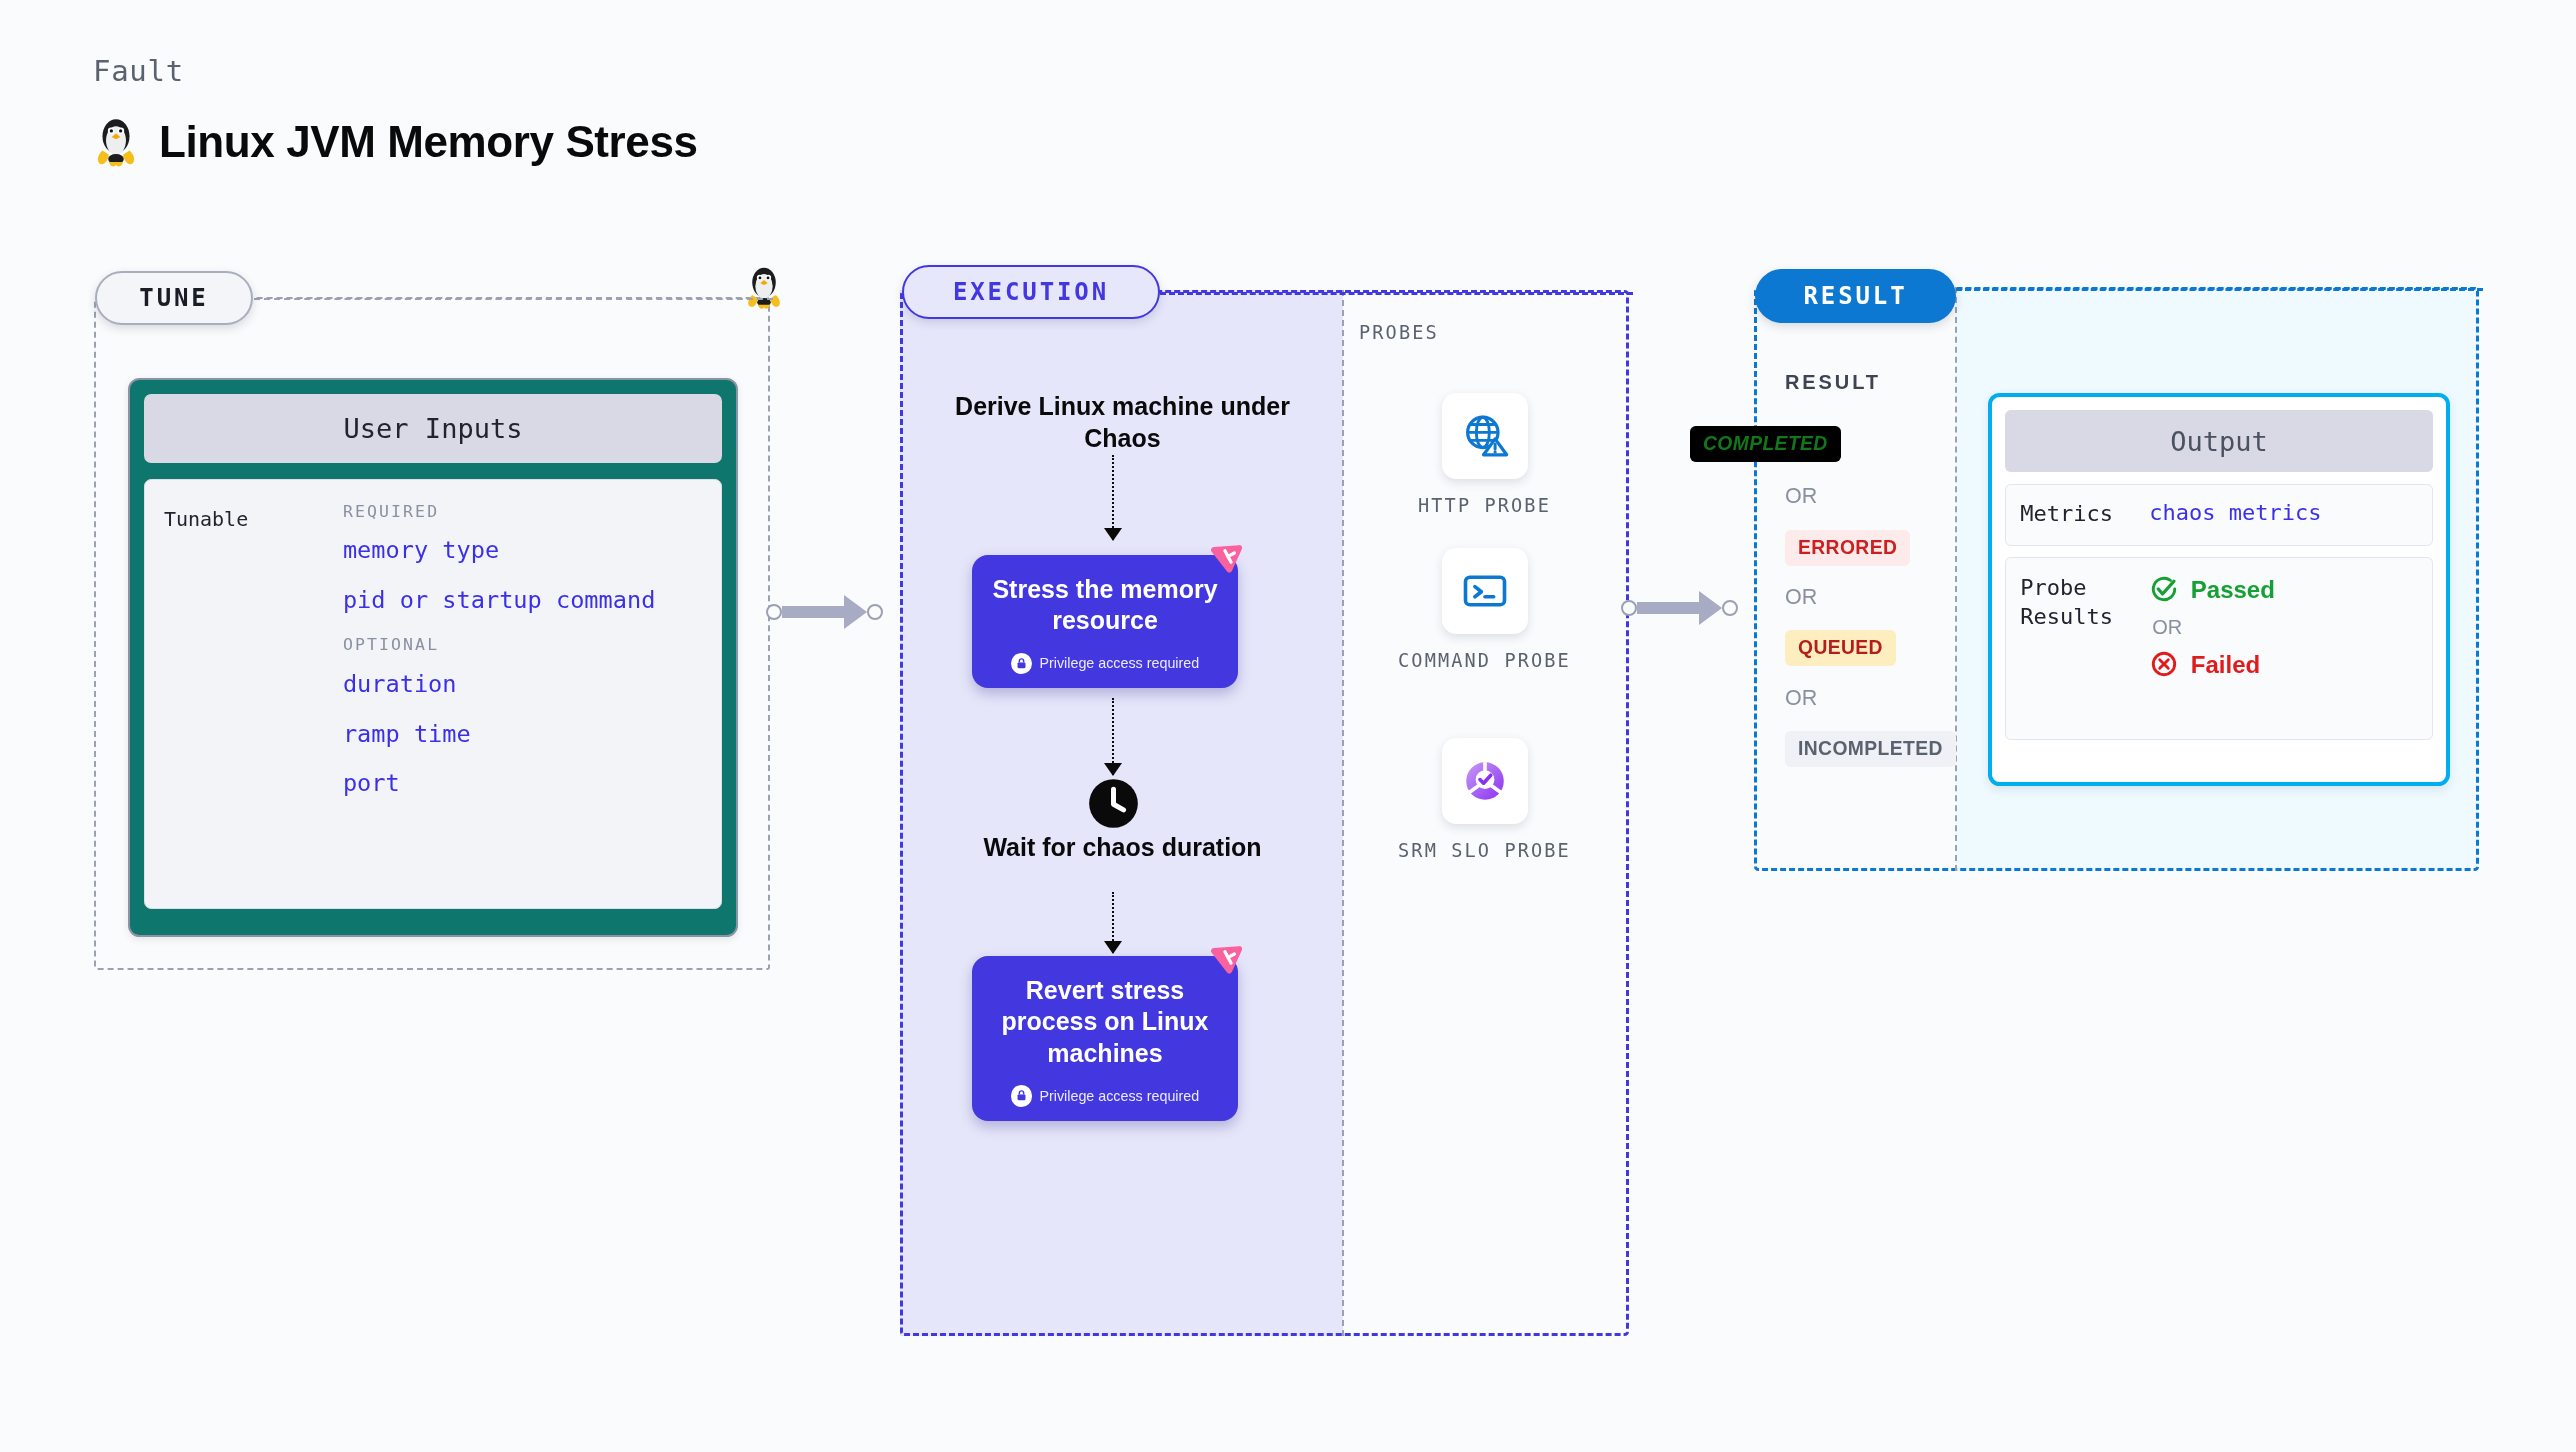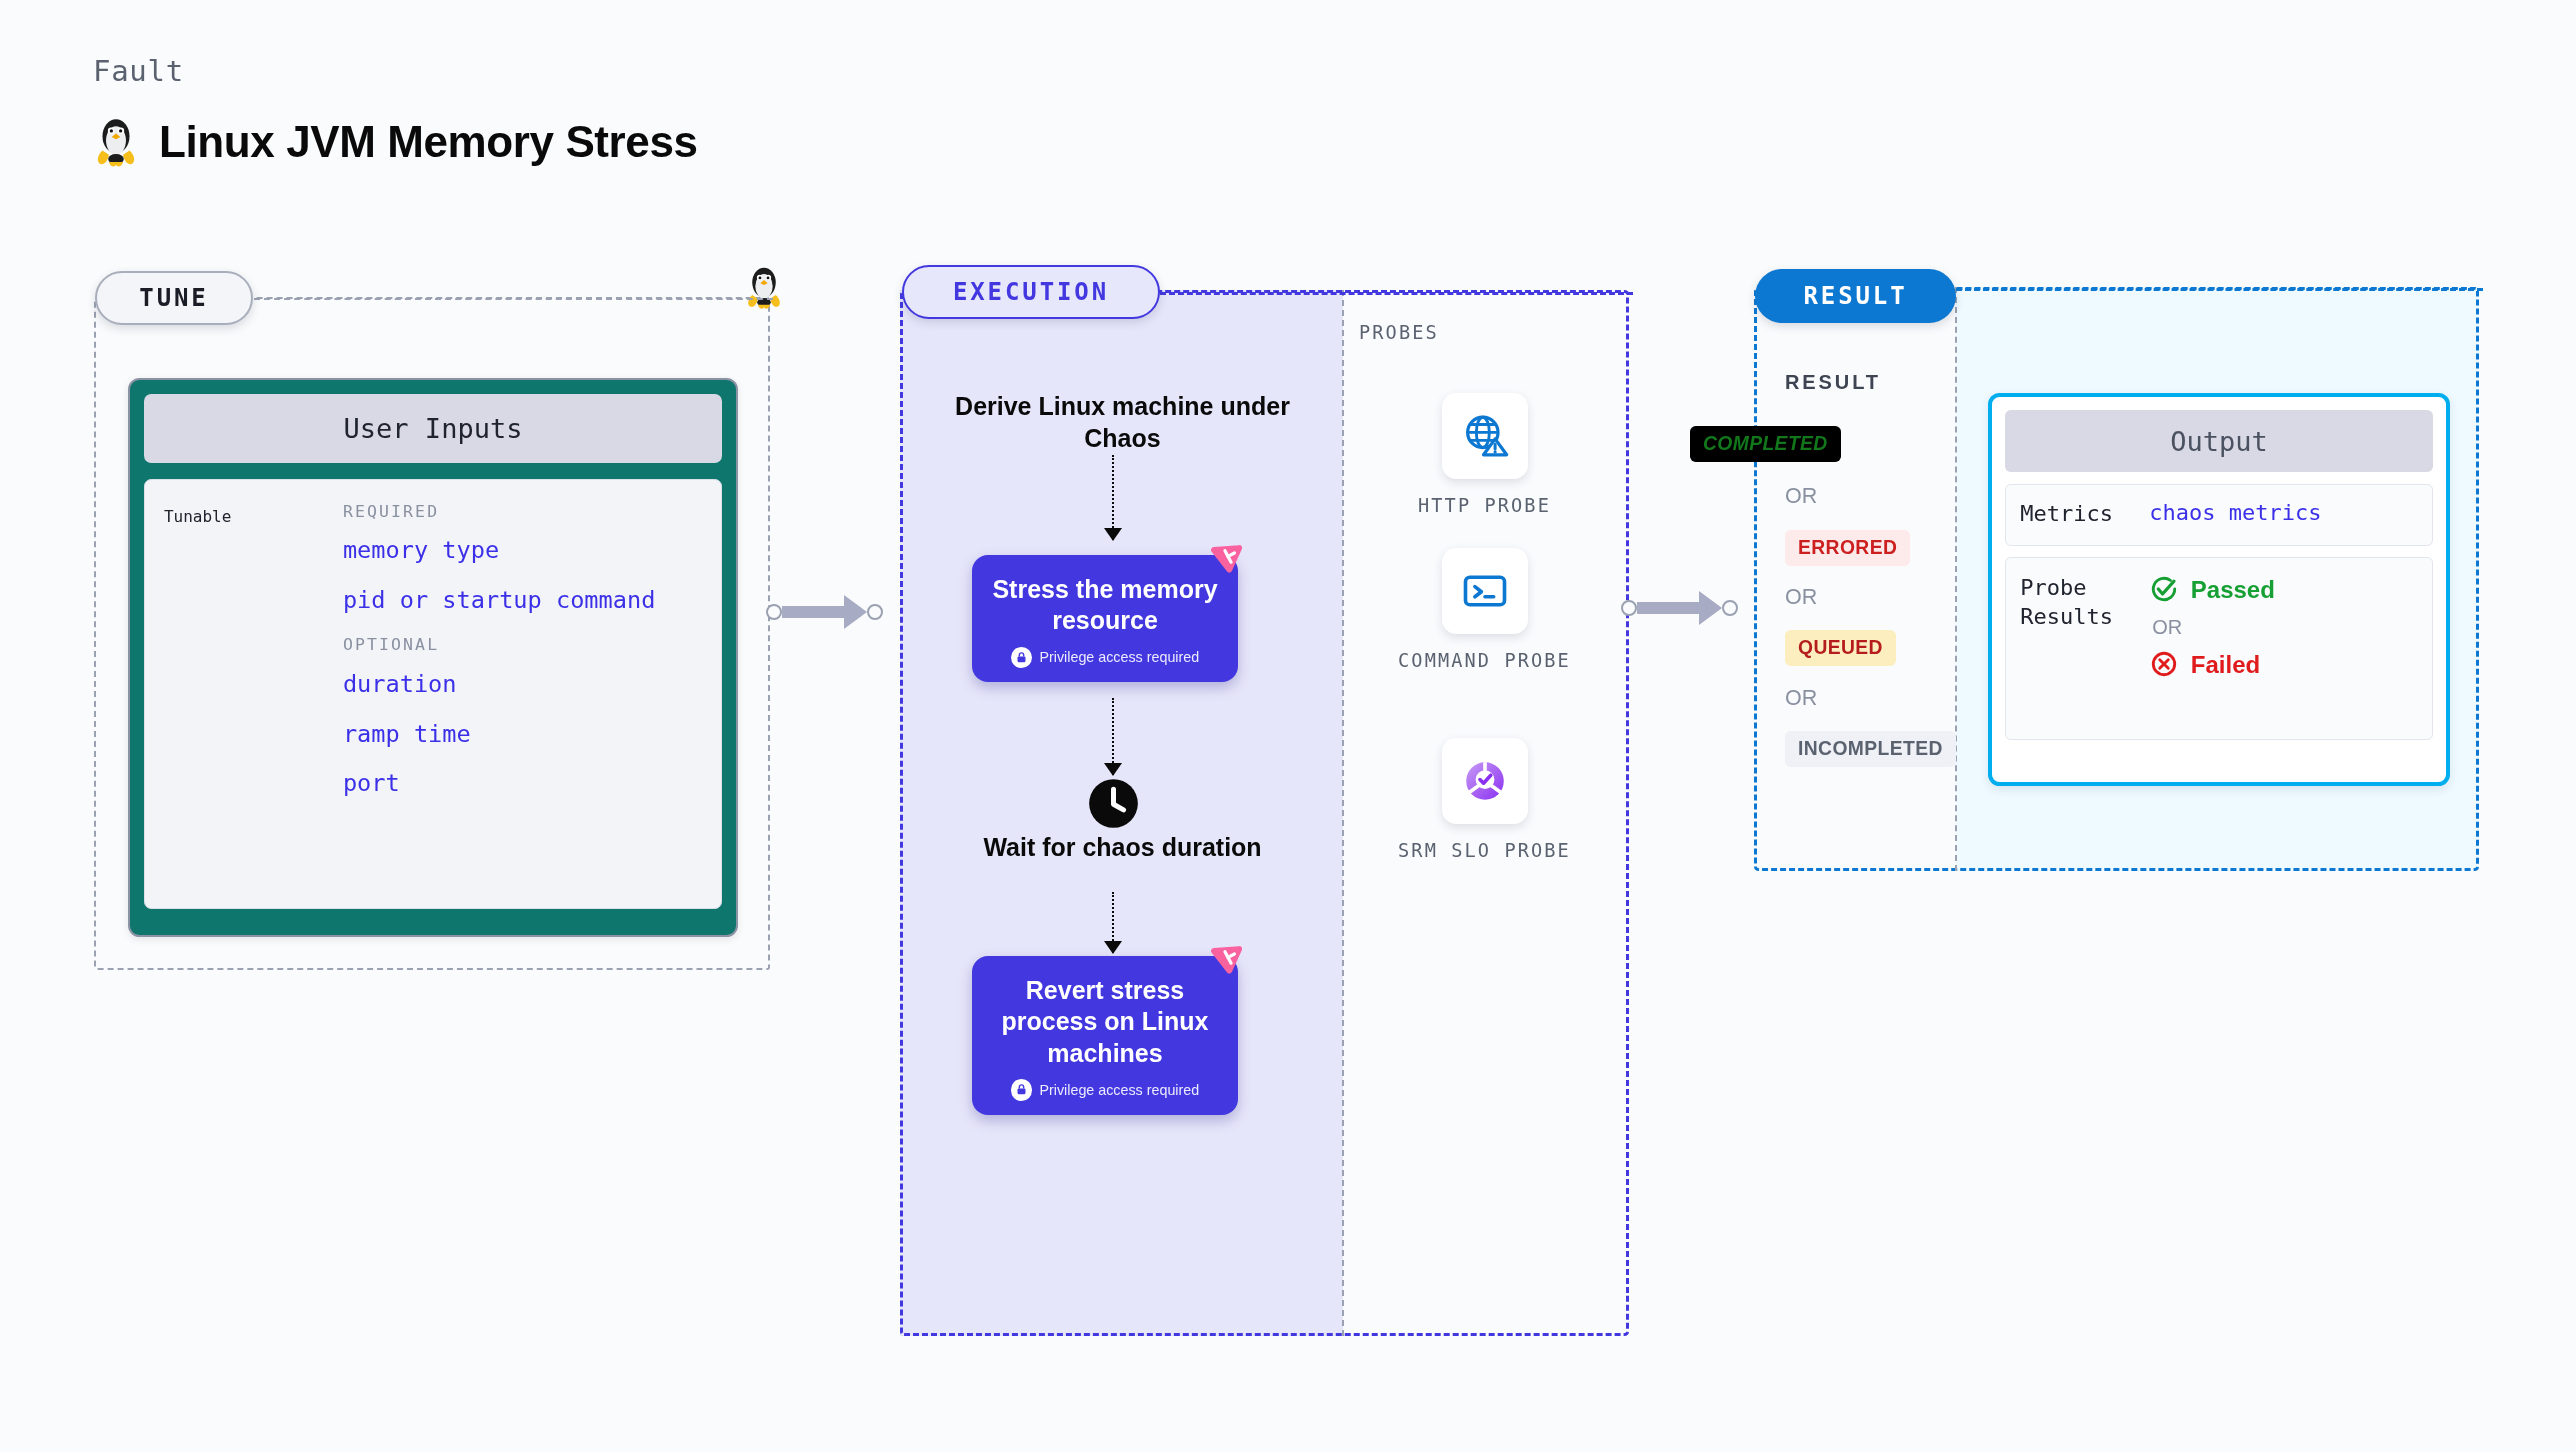--- a/index.html
+++ b/index.html
@@ -130,21 +130,21 @@
     margin-top: 15.8px;
     height: 430px;
     background: #f3f4f8;
     border: 1.4px solid #dcdfe8;
     border-radius: 7.2px;
     display: flex;
     padding: 21.5px 18.6px;
   }
   #tunable-label {
     font-family: "DejaVu Sans Mono", monospace;
-    font-size: 16px;
+    font-size: 20px;
     color: #20242e;
     width: 179px;
     flex: none;
     padding-top: 5.7px;
   }
   #tunable-groups { flex: 1; }
   .group-heading {
     font-family: "DejaVu Sans Mono", monospace;
     font-size: 16.5px;
     letter-spacing: 2.1px;
@@ -181,21 +181,21 @@
     text-align: center;
     padding: 18.6px 13px 14.3px;
     box-shadow: 0 5.7px 13px rgba(45,40,140,0.28);
   }
   .node-card .node-title {
     font-size: 25px;
     font-weight: 700;
     line-height: 1.26;
   }
   .node-priv {
-    margin-top: 10px;
+    margin-top: 16px;
     display: flex; align-items: center; justify-content: center; gap: 7.2px;
     font-size: 14.3px;
     color: #eceafd;
   }
   #node-stress { left: 972px; top: 555px; }
   #node-revert { left: 972px; top: 956px; }
 
   .litmus-flag { position: absolute; right: -13px; top: -18.6px; }
 
   .lock-badge {

